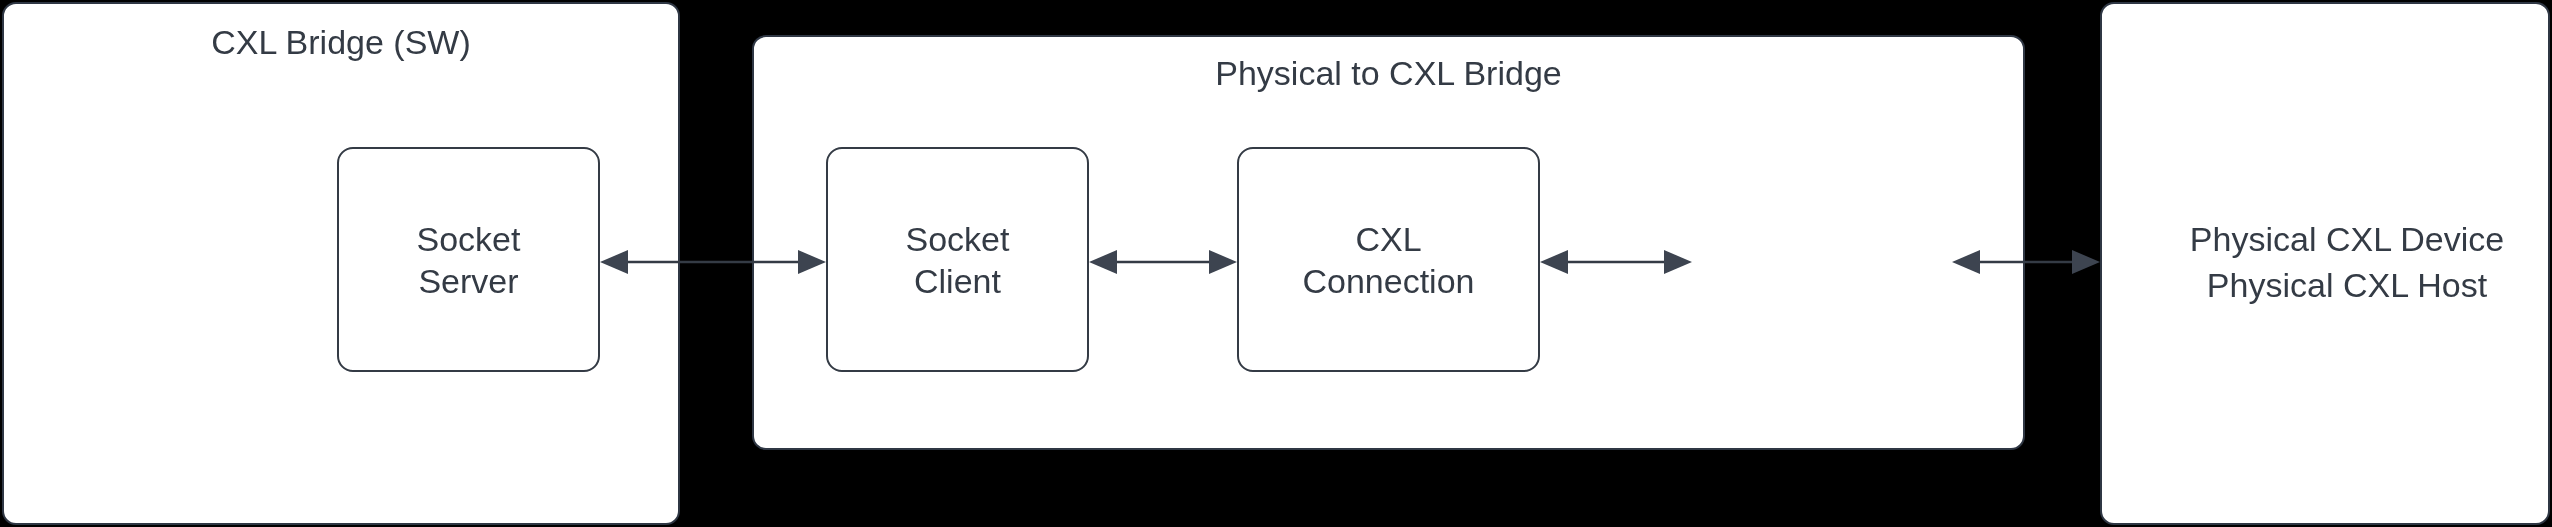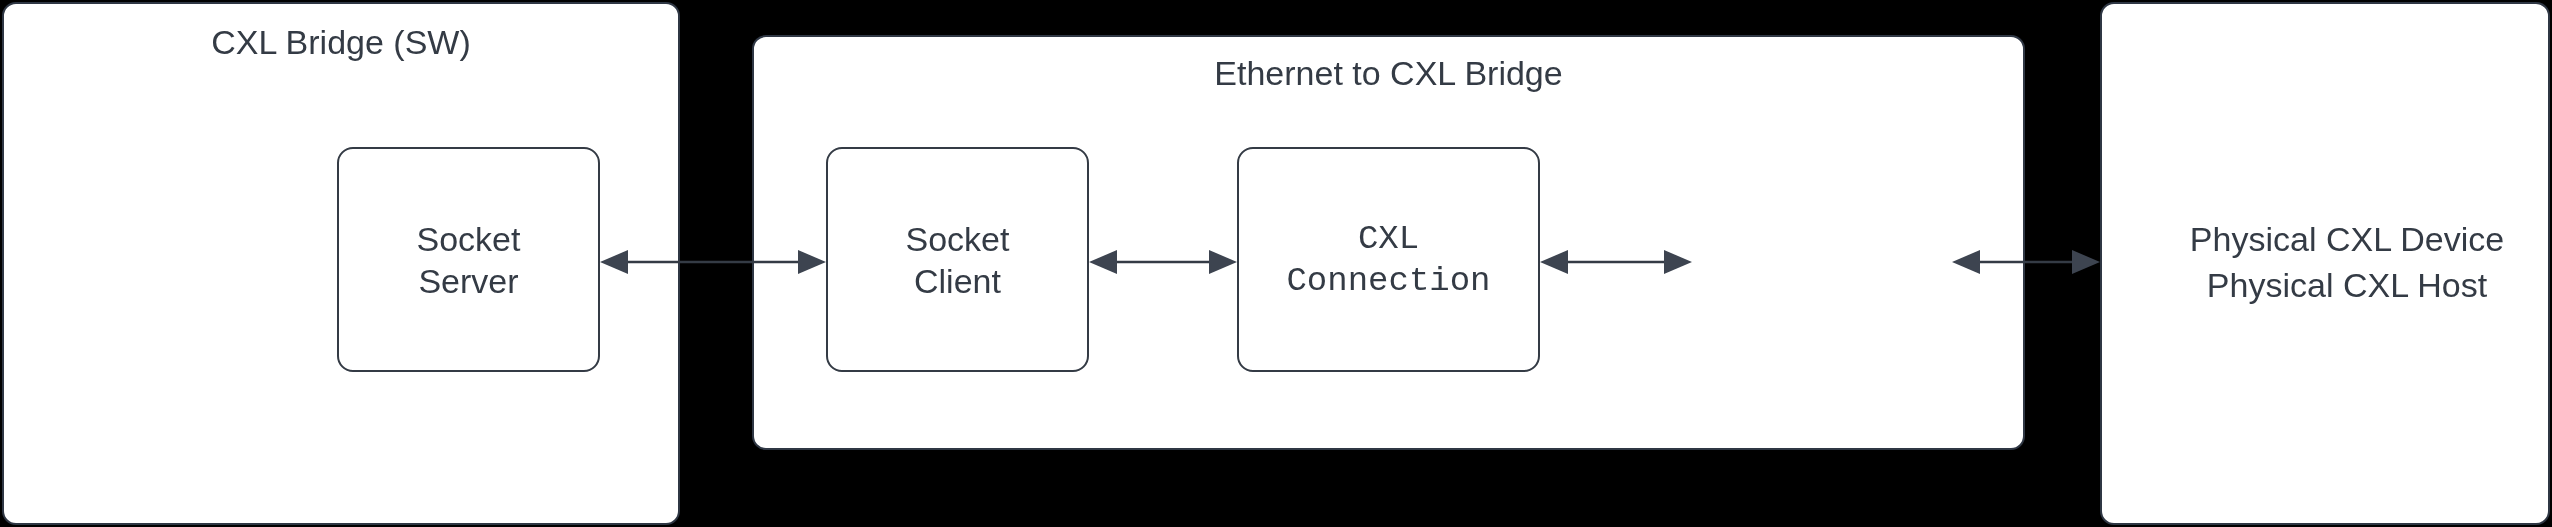--- a/index.html
+++ b/index.html
@@ -79,29 +79,29 @@
   <div class="panel" style="left:2px; top:2px; width:678px; height:523px;">
     <div class="panel-title" style="top:18px;">CXL Bridge (SW)</div>
   </div>
 
   <div class="node-box" style="left:337px; top:147px; width:263px; height:225px;">
     <div class="node-label">Socket
 Server</div>
   </div>
 
   <div class="panel" style="left:752px; top:35px; width:1273px; height:415px;">
-    <div class="panel-title" style="top:16px;">Ethernet to CXL Bridge</div>
+    <div class="panel-title" style="top:16px;">Physical to CXL Bridge</div>
   </div>
 
   <div class="node-box" style="left:826px; top:147px; width:263px; height:225px;">
     <div class="node-label">Socket
 Client</div>
   </div>
 
-  <div class="node-box" style="left:1237px; top:147px; width:303px; height:225px;font-family:Liberation Mono, monospace;">
+  <div class="node-box" style="left:1237px; top:147px; width:303px; height:225px;">
     <div class="node-label">CXL
 Connection</div>
   </div>
 
 
   <div class="panel" style="left:2100px; top:2px; width:450px; height:523px;">
   </div>
   <div class="center-text" style="left:2100px; top:216px; width:450px;">Physical CXL Device
 Physical CXL Host</div>
 

